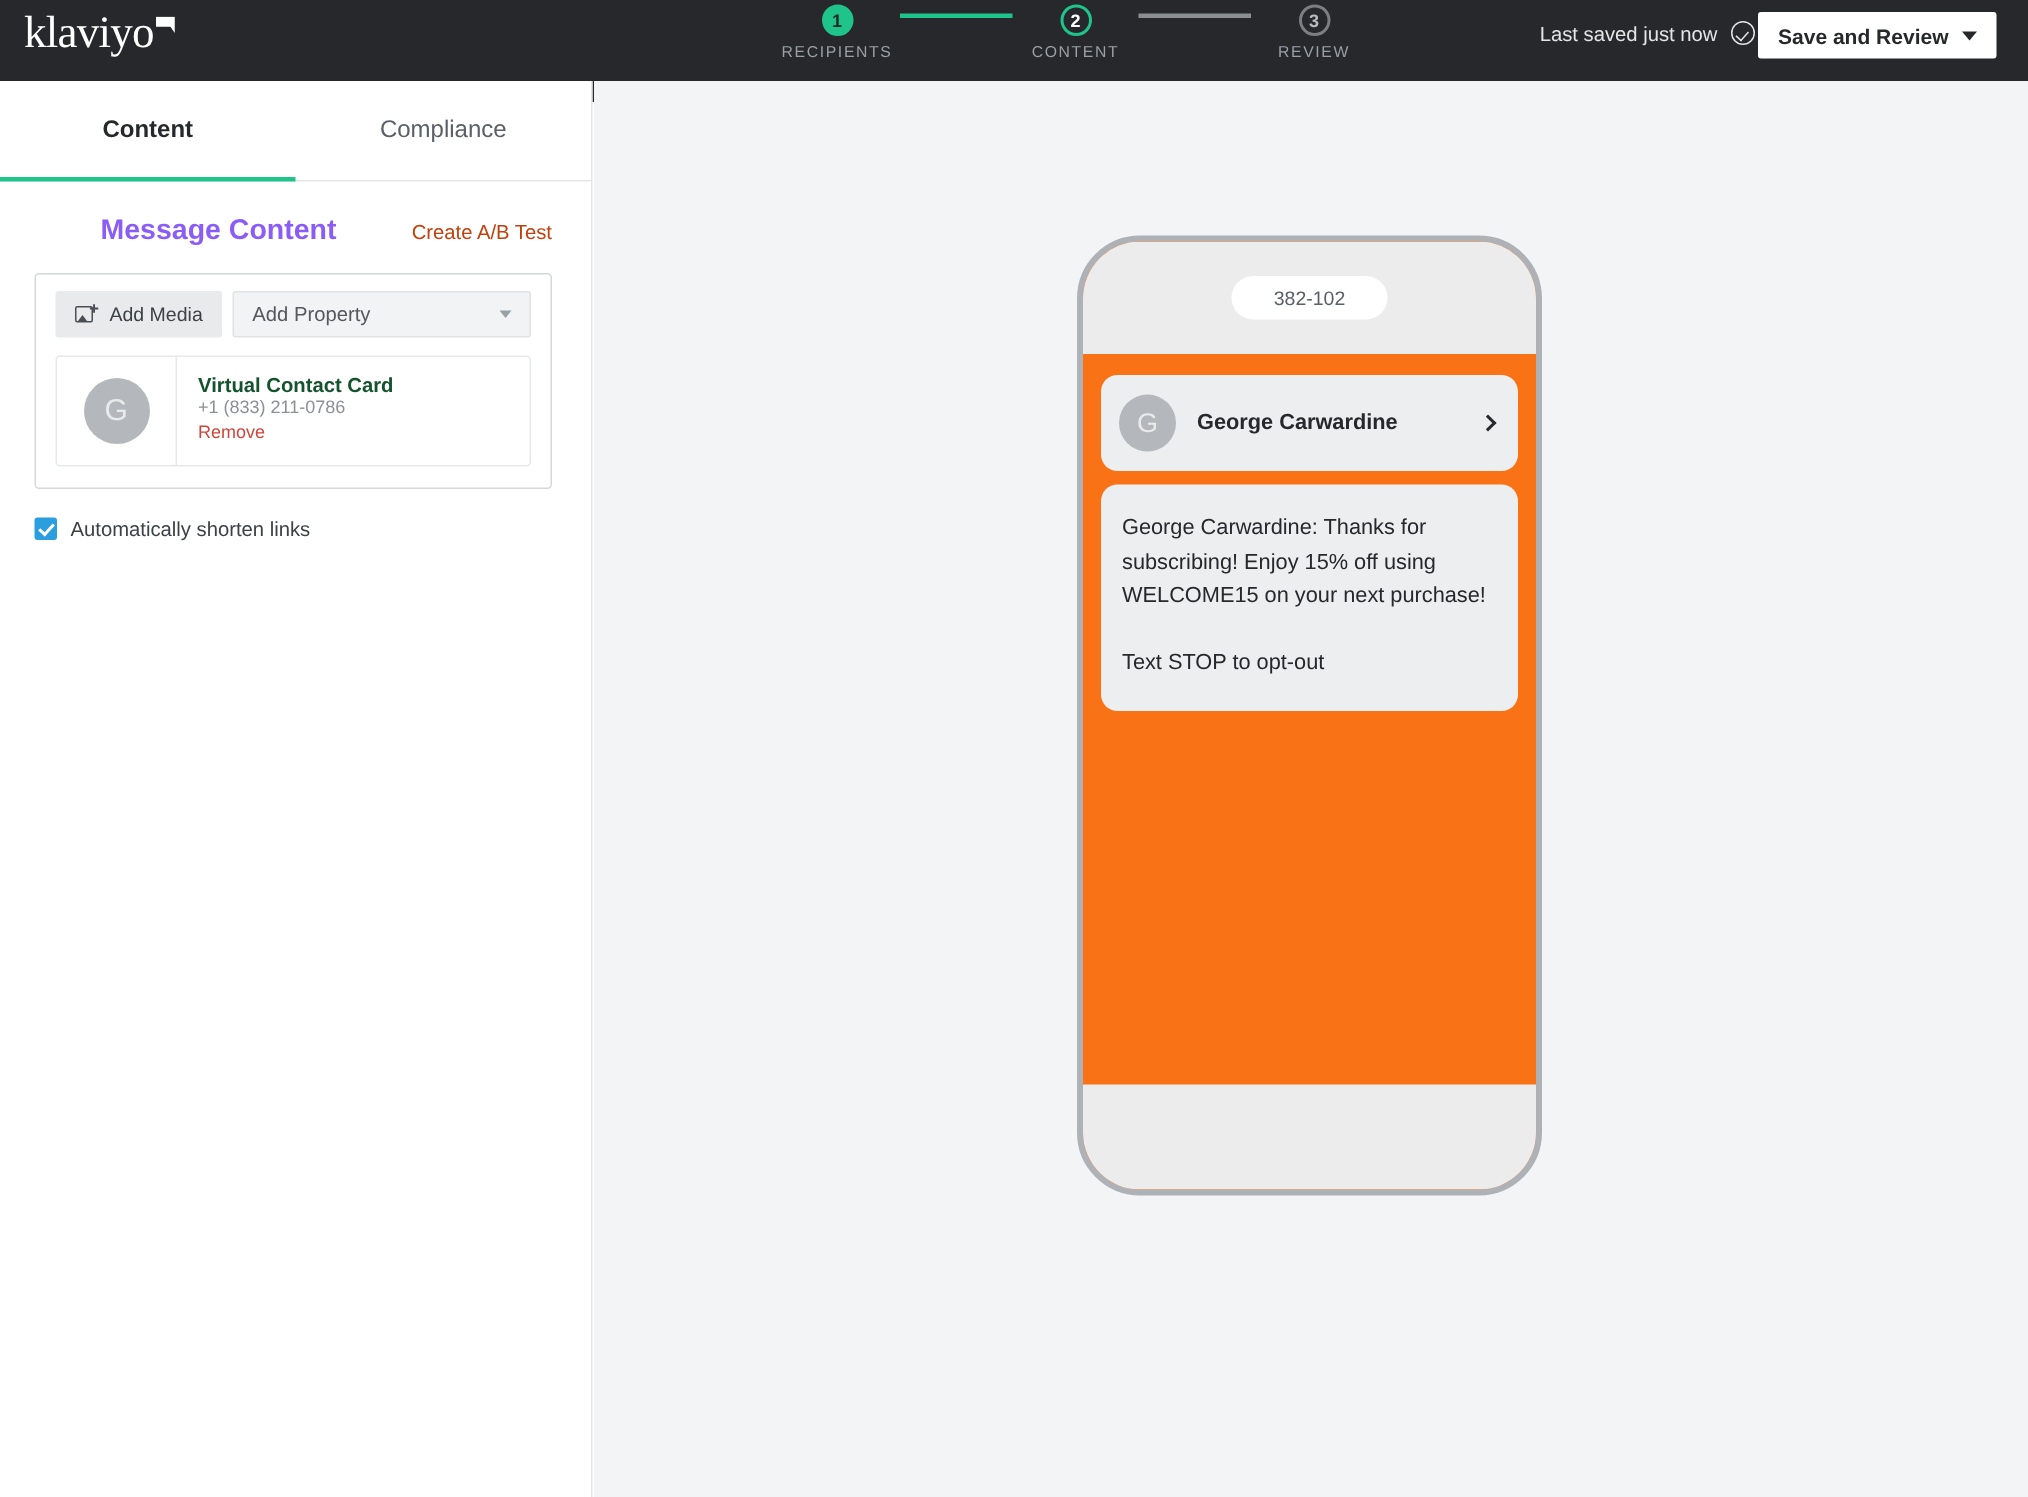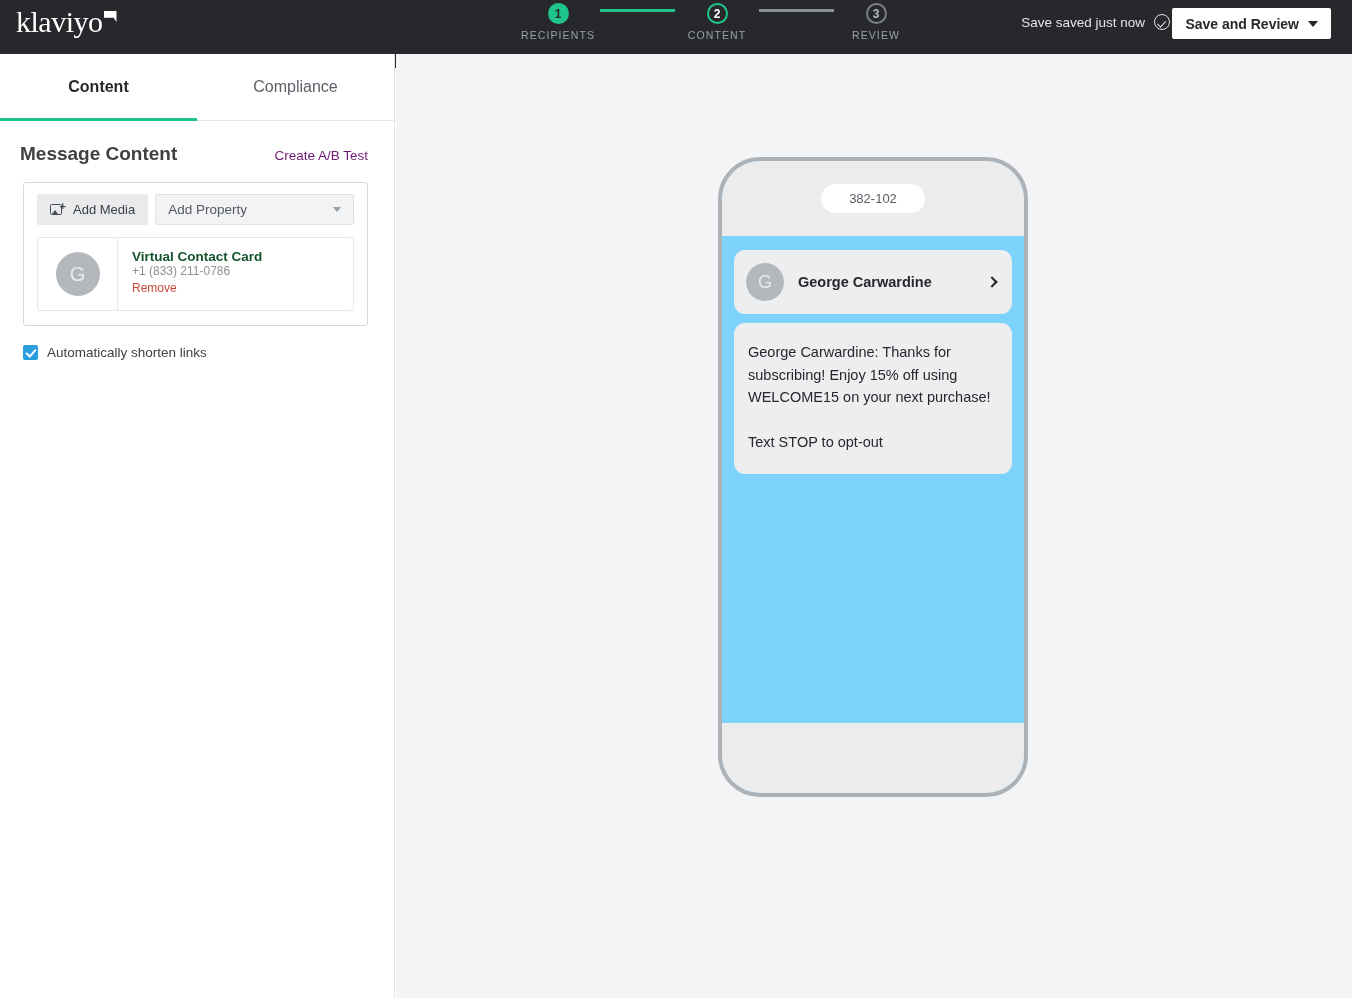--- a/index.html
+++ b/index.html
@@ -103,22 +103,22 @@
   .tab.active { color: #26282b; font-weight: bold; }
   .tab.active::after {
     content: ""; position: absolute; left: 0; right: 0; bottom: -1px;
     height: 3px; background: #1fc48a;
   }
 
   .section-head {
     display: flex; align-items: baseline; justify-content: space-between;
     padding: 22px 26px 0 20px;
   }
-  .section-title { font-size: 19px; font-weight: bold; color: #404040; }
-  .ab-link { font-size: 13.5px; color: #701a75; cursor: pointer; }
+  .section-title { font-size: 19px; font-weight: bold; color: #8b5cf6; margin-left: 47px; }
+  .ab-link { font-size: 13.5px; color: #c2410c; cursor: pointer; }
 
   .composer {
     margin: 17px 26px 0 23px; width: 345px;
     border: 1px solid #d5d8db; border-radius: 3px; background: #fff;
   }
   .composer-text {
     padding: 14px 13px 0 13px; min-height: 140px;
     font-size: 13.5px; line-height: 20px; color: #3d4147;
     white-space: pre-wrap; outline: none;
   }
@@ -224,21 +224,21 @@
 
   
   .preview {
     position: absolute; left: 396px; top: 54px;
     width: 956px; height: 944px; background: #f3f4f5;
   }
   .phone {
     position: absolute; left: 322px; top: 103px;
     width: 310px; height: 640px;
     border: 4px solid #aeb2b7; border-radius: 42px;
-    background: #7dd3fc; overflow: hidden;
+    background: #f97316; overflow: hidden;
   }
   .phone-top {
     height: 75px; background: #ececed;
     display: flex; align-items: center; justify-content: center;
   }
   .phone-pill {
     background: #ffffff; border-radius: 18px;
     padding: 7px 28px; font-size: 13px; color: #5a6068;
   }
   .phone-screen { padding: 14px 12px 0 12px; height: 487px; }
@@ -288,21 +288,21 @@
       </div>
       <div class="connector gray"></div>
       <div class="step">
         <div class="circle todo">3</div>
         <div class="step-label">REVIEW</div>
       </div>
     </div>
   </div>
 
   <div class="saved">
-    <span>Save saved just now</span>
+    <span>Last saved just now</span>
     <span class="check-circle"></span>
   </div>
 
   <button class="save-btn">
     <span>Save and Review</span>
     <span class="caret-dark"></span>
   </button>
 </div>
 
 <div class="left-panel">

